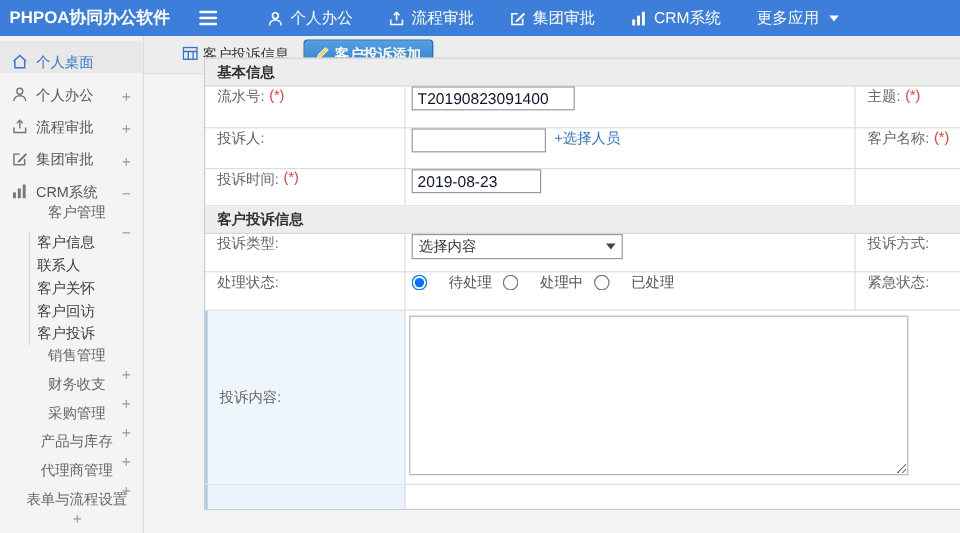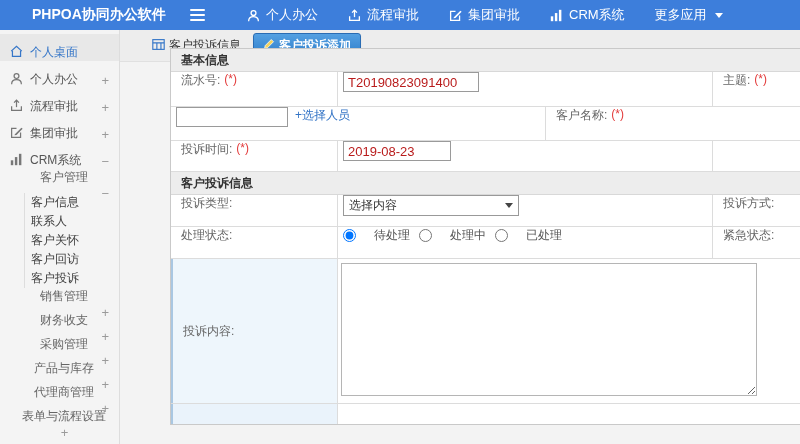--- a/index.html
+++ b/index.html
@@ -2,21 +2,21 @@
 <html><head>
 <meta charset="utf-8">
 <style>
   * { margin:0; padding:0; box-sizing:border-box; }
   html,body { width:800px; height:444px; overflow:hidden; background:#f3f3f3;
     font-family:"Liberation Sans","DejaVu Sans",sans-serif; font-size:12px; }
 
   
   .header { position:absolute; left:0; top:0; width:800px; height:30px;
     background:#3d7edb; display:flex; align-items:center; color:#fff; z-index:10; }
-  .logo { width:150px; padding-left:8px; font-size:14px; font-weight:bold; letter-spacing:0; white-space:nowrap;margin-left:24px; }
+  .logo { width:150px; padding-left:8px; font-size:14px; font-weight:bold; letter-spacing:0; white-space:nowrap; }
   .hamburger { margin-left:12px; display:flex; flex-direction:column; gap:3px; cursor:pointer; padding:4px; }
   .hamburger i { display:block; width:15px; height:2px; background:#fff; border-radius:1px; }
   .nav { display:flex; align-items:center; margin-left:38px; gap:30px; }
   .nav-item { display:flex; align-items:center; gap:6px; font-size:13px; cursor:pointer; white-space:nowrap; }
   .nav-item svg { display:block; }
   .caret { width:0; height:0; border-left:4px solid transparent; border-right:4px solid transparent;
     border-top:5px solid #fff; margin-left:2px; }
 
   
   .sidebar { position:absolute; left:0; top:30px; width:120px; height:414px;
@@ -46,21 +46,21 @@
     display:flex; align-items:center; padding-left:10px; font-weight:bold; color:#333; }
   .frow { display:flex; border-bottom:1px solid #dcdcdc; align-items:stretch; }
   .cell { display:flex; align-items:flex-start; }
   .c-label { width:167px; flex:none; border-right:1px solid #dcdcdc; padding-left:10px; color:#666; gap:4px; }
   .c-field { width:375px; flex:none; border-right:1px solid #dcdcdc; padding-left:5px; gap:7px; }
   .c-rlabel { flex:1; padding-left:10px; color:#666; gap:4px; }
   .req { color:#e33c3c; }
   .h35{height:35px} .h34{height:34px} .h31{height:31px} .h32{height:32px}
 
   input[type=text] { height:20px; border:1px solid #9a9a9a; padding:1px 4px; font-size:13px;
-    font-family:inherit; color:#b91c1c; background:#fff; }
+    font-family:inherit; color:#0f172a; background:#fff; }
   .inp-serial { width:136px; }
   .inp-date { width:108px; }
   .inp-readonly { width:112px; background:#e9e9e9; border:1px solid #8e8e8e; }
   a.pick-link { color:#3273c5; text-decoration:none; cursor:pointer; }
 
   .select-box { width:176px; height:21px; border:1px solid #999; background:#fff;
     display:flex; align-items:center; justify-content:space-between; padding:0 5px; cursor:pointer; color:#333; }
   .select-box .sel-caret { width:0; height:0; border-left:4px solid transparent;
     border-right:4px solid transparent; border-top:5px solid #444; }
 
@@ -253,20 +253,23 @@
       <div class="cell c-field">
         <input type="text" class="inp-serial" value="T20190823091400" style="">
       </div>
       <div class="cell c-rlabel">
         <span>主题:</span>
         <span class="req">(*)</span>
       </div>
     </div>
 
     <div class="frow h34">
+      <div class="cell c-label">
+        <span>投诉人:</span>
+      </div>
       <div class="cell c-field">
         <input type="text" class="inp-readonly" readonly="" value="" style="">
         <a class="pick-link">+选择人员</a>
       </div>
       <div class="cell c-rlabel">
         <span>客户名称:</span>
         <span class="req">(*)</span>
       </div>
     </div>
 

